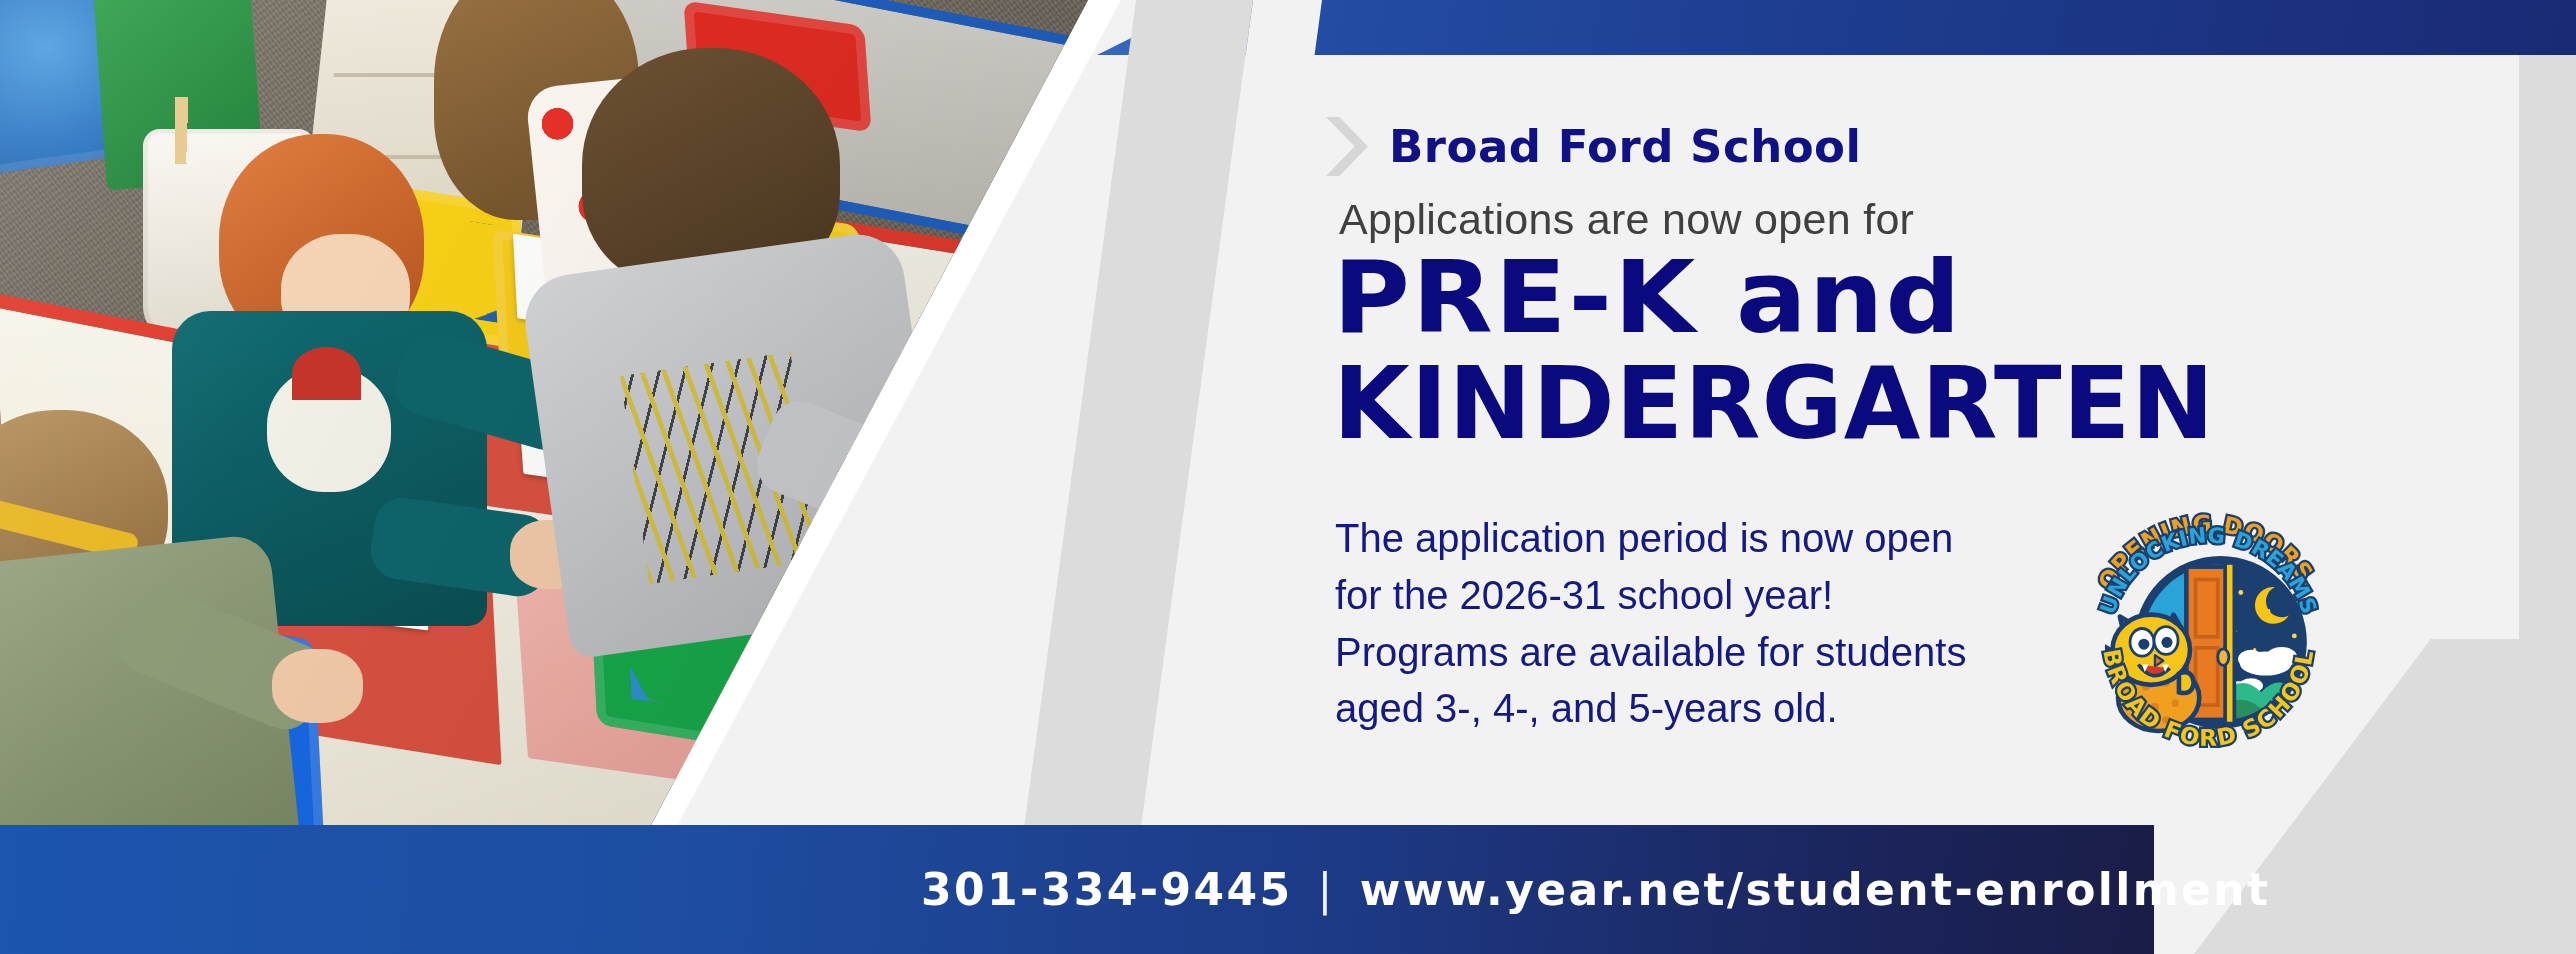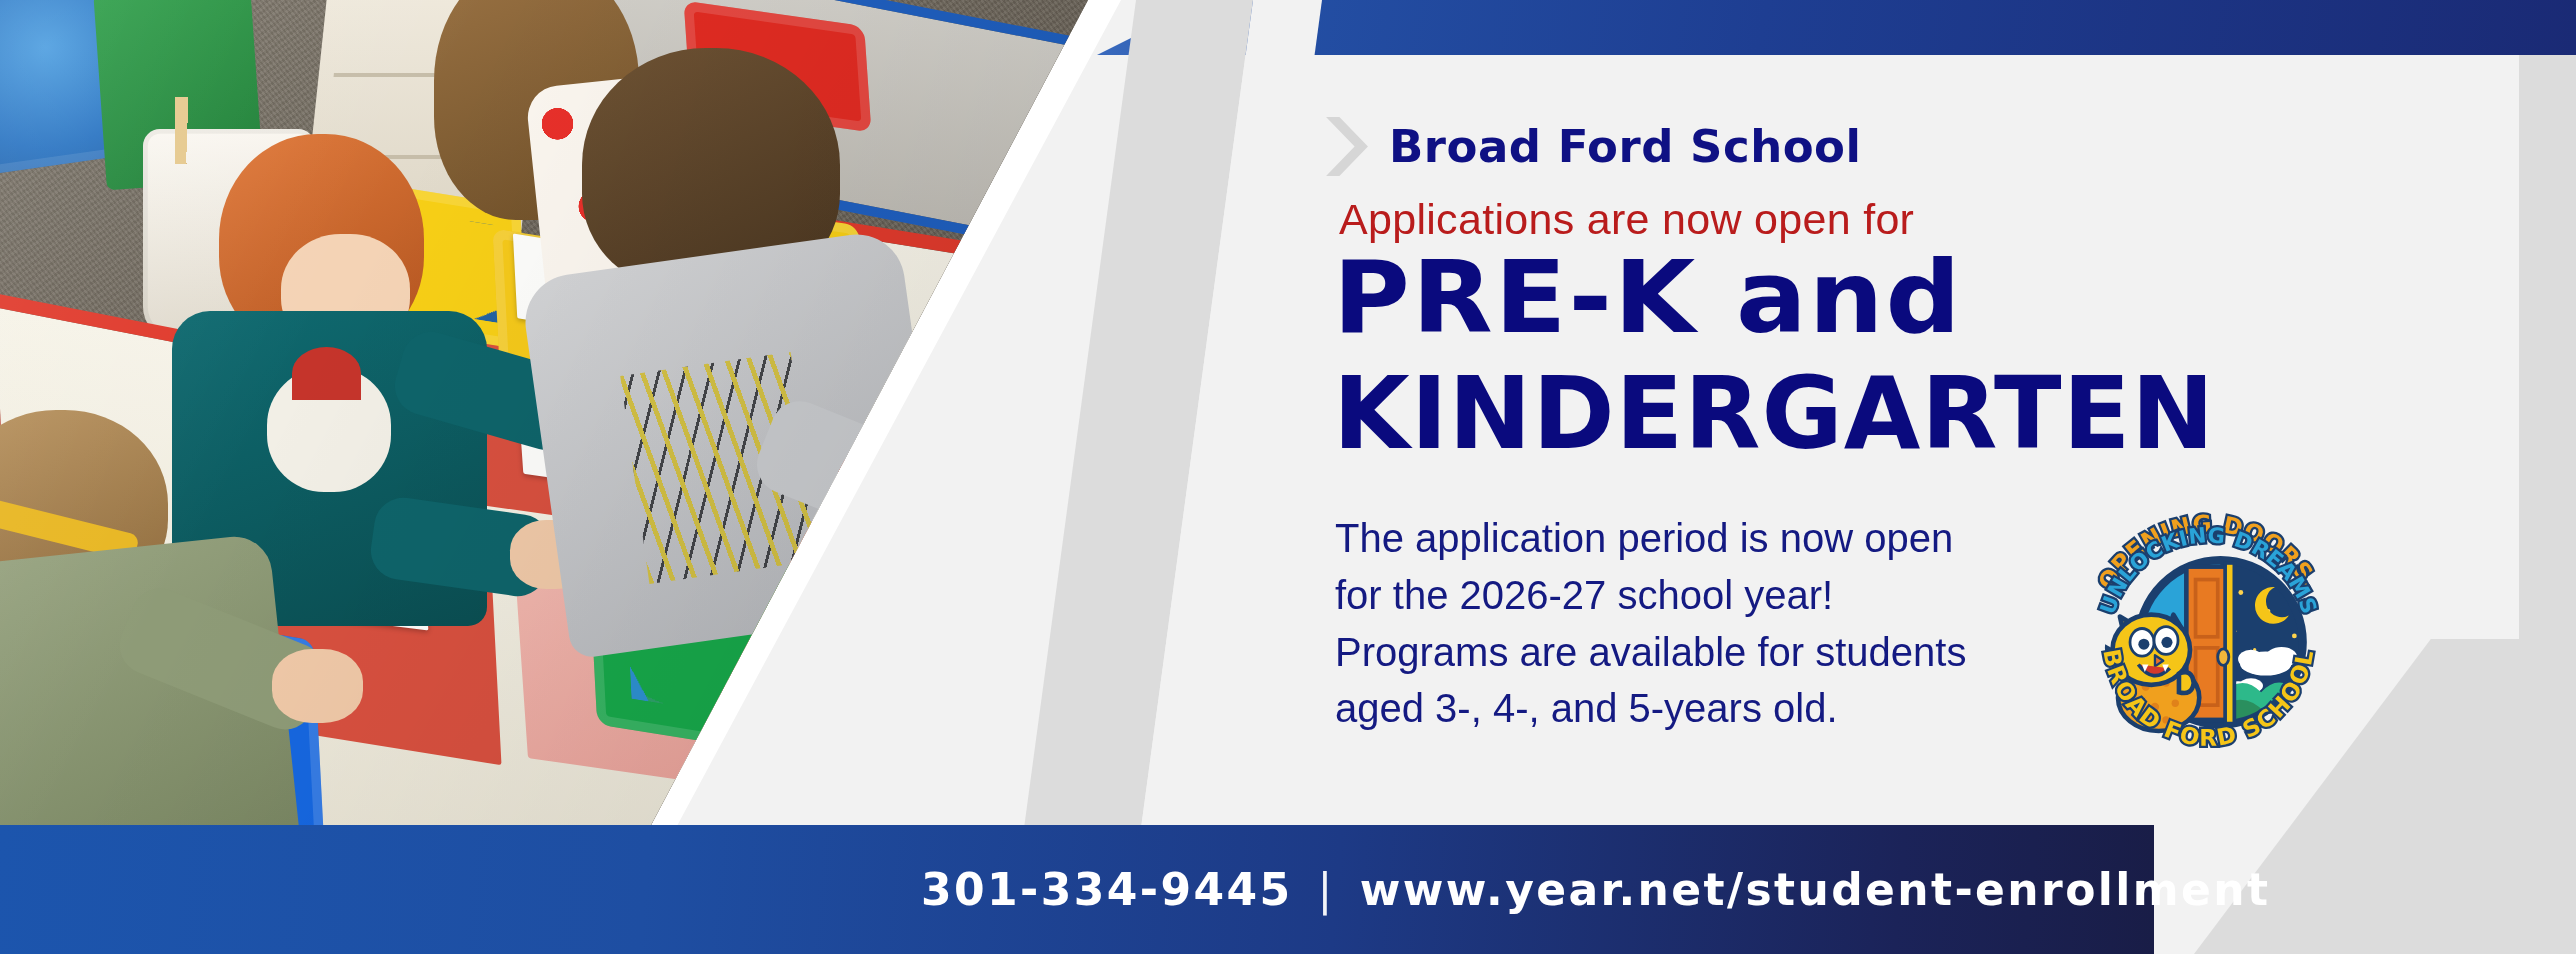--- a/index.html
+++ b/index.html
@@ -256,37 +256,37 @@
   }
   .school-name {
     font-size:45px; font-weight:bold;
     color:#0f1184; letter-spacing:0.5px;
     white-space:nowrap;
     font-family:"DejaVu Sans", sans-serif;
   }
 
   .kicker {
     position:absolute; left:99px; top:189px;
-    font-size:43px; color:#b91c1c; letter-spacing:0.3px;
+    font-size:43px; color:#404040; letter-spacing:0.3px;
     white-space:nowrap;
   }
 
   .headline {
     position:absolute; left:93px;
     color:#0a0a7e;
     font-weight:bold;
     font-family:"DejaVu Sans", sans-serif;
     letter-spacing:1.9px;
     line-height:.92;
     white-space:nowrap;
     transform:scaleX(1.06);
     transform-origin:left center;
   }
   .headline.l1 { top:246px; font-size:99px; }
-  .headline.l2 { top:362px; font-size:99px; letter-spacing:1px; transform:scaleX(1.0); }
+  .headline.l2 { top:352px; font-size:99px; letter-spacing:1px; transform:scaleX(1.0); }
 
   .body-copy {
     position:absolute; left:95px; top:504px;
     width:649px;
     font-size:40px; line-height:1.42;
     color:#141a82;
   }
 
   
   .logo {
@@ -409,21 +409,21 @@
         <polygon points="0,0 14,0 44,31 14,62 0,62 30,31" fill="#d6d6d6"></polygon>
       </svg>
       <div class="school-name">Broad Ford School</div>
     </div>
 
     <div class="kicker">Applications are now open for</div>
 
     <div class="headline l1">PRE-K and</div>
     <div class="headline l2">KINDERGARTEN</div>
 
-    <div class="body-copy">The application period is now open for the 2026-27 school year! Programs are available for students aged 3-, 4-, and 5-years old.</div>
+    <div class="body-copy">The application period is now open for the 2026-31 school year! Programs are available for students aged 3-, 4-, and 5-years old.</div>
 
     <div class="logo">
       <svg viewBox="0 0 300 300">
         <defs>
           <path id="arcTop1" d="M 32 150 A 118 118 0 0 1 268 150" fill="none"></path>
           <path id="arcTop2" d="M 44 150 A 106 106 0 0 1 256 150" fill="none"></path>
           <path id="arcBot" d="M 36 150 A 114 114 0 0 0 264 150" fill="none"></path>
           <clipPath id="circClip">
               <circle cx="163" cy="152" r="86"></circle>
             </clipPath>

